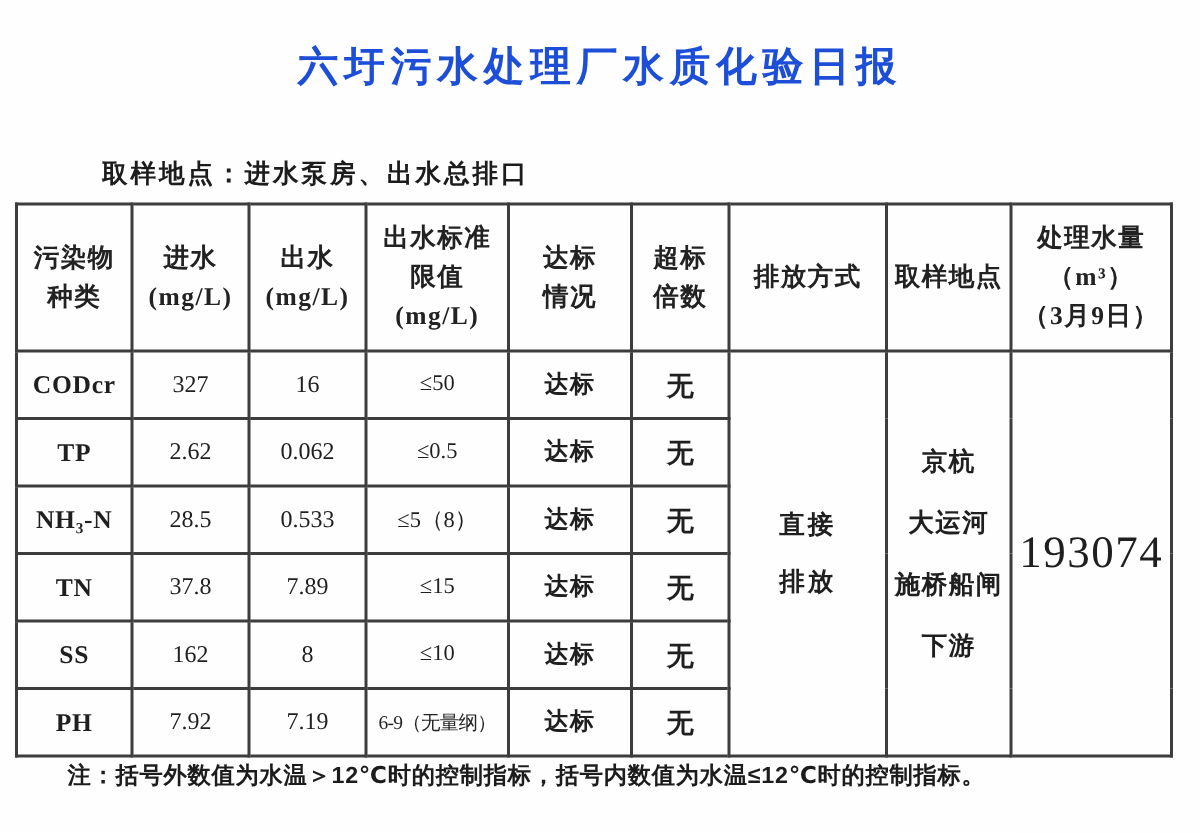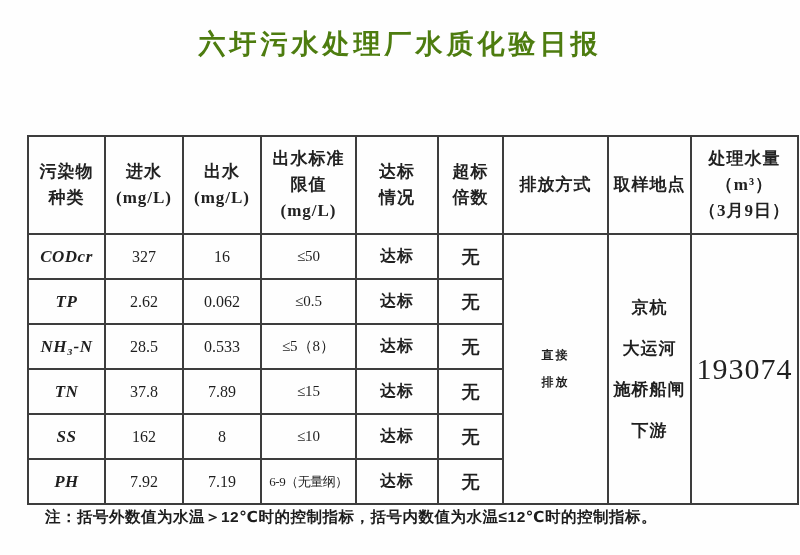--- a/index.html
+++ b/index.html
@@ -13,36 +13,36 @@
     font-family: "Liberation Sans", "DejaVu Sans", sans-serif;
     overflow: hidden;
   }
   .title {
     position: absolute;
     top: 26px; left: 0; right: 0;
     text-align: center;
     font-size: 27px;
     font-weight: bold;
     letter-spacing: 4px;
-    color: #4d7c0f;
+    color: #1d4ed8;
   }
   .meta-row {
     position: absolute;
     top: 104px; left: 0; right: 0;
     height: 24px;
     font-size: 17px;
     font-weight: bold;
     letter-spacing: 2px;
     color: #1c1c1c;
   }
   .meta-location { position: absolute; left: 68px; top: 0; }
   .meta-date { position: absolute; left: 588px; top: 0; }
   table.report {
     position: absolute;
-    top: 135px; left: 27px;
+    top: 135px; left: 10px;
     width: 770px;
     border-collapse: collapse;
     table-layout: fixed;
     font-family: "Liberation Serif", "DejaVu Serif", serif;
   }
   table.report th, table.report td {
     border: 2px solid #3d3d3d;
     text-align: center;
     vertical-align: middle;
     white-space: pre-line;
@@ -51,29 +51,29 @@
   }
   tr.header-row { height: 98px; }
   tr.data-row { height: 45px; }
   th.hdr {
     font-size: 17px;
     font-weight: bold;
     line-height: 26px;
     letter-spacing: 1px;
     color: #222;
   }
-  td.cell-name { font-size: 17px; font-weight: bold; letter-spacing: 0.5px; font-style: italic; }
+  td.cell-name { font-size: 17px; font-weight: bold; letter-spacing: 0.5px; }
   td.cell-num  { font-size: 16px; margin-left: 39px; }
   td.cell-limit { font-size: 15px; }
   td.cell-limit.tight { font-size: 13px; letter-spacing: -0.5px; text-align: center; }
   td.cell-ok   { font-size: 16px; font-weight: bold; letter-spacing: 1px; }
   td.cell-none { font-size: 18px; font-weight: bold; }
   td.cell-method {
-    font-size: 12px; font-weight: bold;
-    line-height: 27px; letter-spacing: 2px;
+    font-size: 17px; font-weight: bold;
+    line-height: 38px; letter-spacing: 2px;
   }
   td.cell-dest {
     font-size: 17px; font-weight: bold;
     line-height: 41px; letter-spacing: 1px;
     padding-bottom: 74px;
   }
   td.cell-volume { font-size: 30px; letter-spacing: 1px; }
   .note {
     position: absolute;
     top: 507px; left: 45px;
@@ -84,20 +84,21 @@
   }
 </style>
 </head>
 <body>
 
 <div class="page">
 
   <div class="title">六圩污水处理厂水质化验日报</div>
 
   <div class="meta-row">
+    <span class="meta-location">取样地点：进水泵房、出水总排口</span>
   </div>
 
   <table class="report">
     <colgroup>
       <col style="width:77px">
         <col style="width:78px">
         <col style="width:78px">
       <col style="width:95px">
         <col style="width:82px">
         <col style="width:65px">

